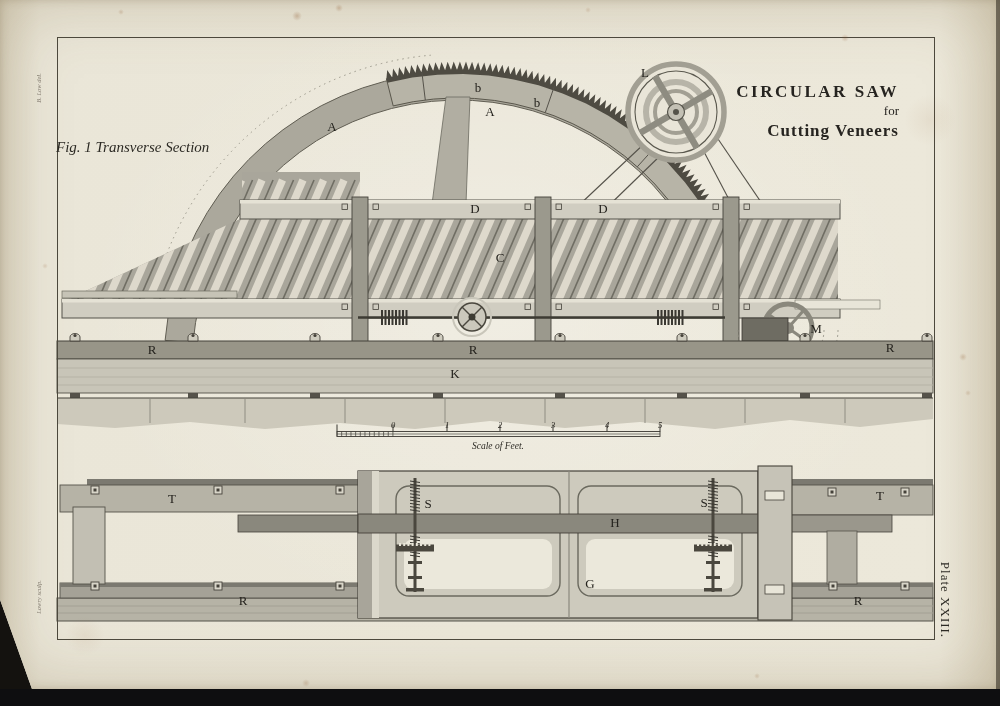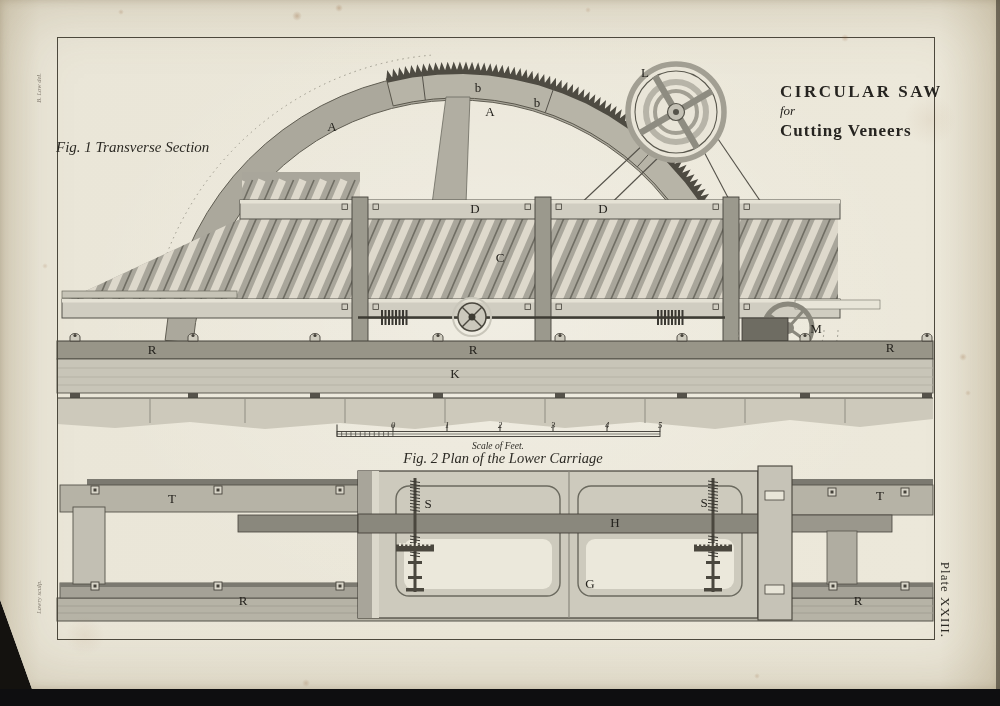--- a/index.html
+++ b/index.html
@@ -7,23 +7,23 @@
   #paper{position:absolute;left:0;top:0;width:1000px;height:689px;
     background:
       radial-gradient(ellipse at 50% 45%, rgba(255,255,255,.25) 0%, rgba(255,255,255,0) 60%),
       linear-gradient(90deg,#ded8c6 0%, #eae6d8 4%, #ece8da 94%, #ddd6c3 100%),
       #e9e5d7;
     box-shadow: inset 0 0 70px rgba(125,105,60,.28), inset 0 0 10px rgba(95,75,45,.25);
     clip-path:polygon(0 0,100% 0,100% 100%,3.2% 100%,0 87%);
   }
   #plate-border{position:absolute;left:57px;top:37px;width:876px;height:601px;border:1.3px solid #4c483c;}
   .abs{position:absolute;}
-  #title-block{left:780px;top:82px;width:172px;text-align:left;color:#262420;}
+  #title-block{left:727px;top:82px;width:172px;text-align:right;color:#262420;}
   #title-line1{font-size:17px;font-weight:bold;letter-spacing:2.5px;white-space:nowrap;}
-  #title-line2{font-size:13px;font-style:italic;margin-top:1px;}
+  #title-line2{font-size:13px;margin-top:1px;}
   #title-line3{font-size:17px;font-weight:bold;letter-spacing:1px;margin-top:2px;white-space:nowrap;}
   #fig1-caption{left:56px;top:130px;font-size:15px;font-style:italic;color:#2c2a24;white-space:nowrap;margin-top:9px;}
   #scale-caption{left:498px;top:441px;transform:translateX(-50%);font-size:9.5px;font-style:italic;color:#2c2a24;}
   #fig2-caption{left:503px;top:450px;transform:translateX(-50%);font-size:14.5px;font-style:italic;color:#2c2a24;white-space:nowrap;}
   #plate-number{left:945px;top:600px;transform:translate(-50%,-50%) rotate(90deg);font-size:13px;color:#2c2a24;white-space:nowrap;letter-spacing:1px;}
   .credit{font-size:6.5px;font-style:italic;color:rgba(70,62,48,.62);white-space:nowrap;}
   #credit-top{left:38px;top:88px;transform:translate(-50%,-50%) rotate(-90deg);}
   #credit-bottom{left:38px;top:597px;transform:translate(-50%,-50%) rotate(-90deg);}
   .plabel{position:absolute;transform:translate(-50%,-50%);font-size:13px;color:#24221d;font-family:"Liberation Serif",serif;}
   .scalenum{position:absolute;transform:translate(-50%,-100%);font-size:8.5px;font-style:italic;color:#2c2a24;}
@@ -433,21 +433,20 @@
 
   <div id="plate-border"></div>
 
   <div class="abs" id="title-block">
     <div id="title-line1">CIRCULAR SAW</div>
     <div id="title-line2">for</div>
     <div id="title-line3">Cutting Veneers</div>
   </div>
   <div class="abs" id="fig1-caption">Fig. 1 Transverse Section</div>
   <div class="abs" id="scale-caption">Scale of Feet.</div>
-  <div class="abs" id="fig2-caption">Fig. 2 Plan of the Lower Carriage</div>
   <div class="abs" id="plate-number">Plate XXIII.</div>
   <div class="abs credit" id="credit-top">B. Low del.</div>
   <div class="abs credit" id="credit-bottom">Lowry sculp.</div>
 
   <div id="fig1-labels">
       <span class="plabel" style="left: 332px; top: 127px;">A</span>
       <span class="plabel" style="left: 490px; top: 112px;">A</span>
       <span class="plabel" style="left: 478px; top: 88px;">b</span>
       <span class="plabel" style="left: 537px; top: 103px;">b</span>
       <span class="plabel" style="left: 645px; top: 73px;">L</span>

